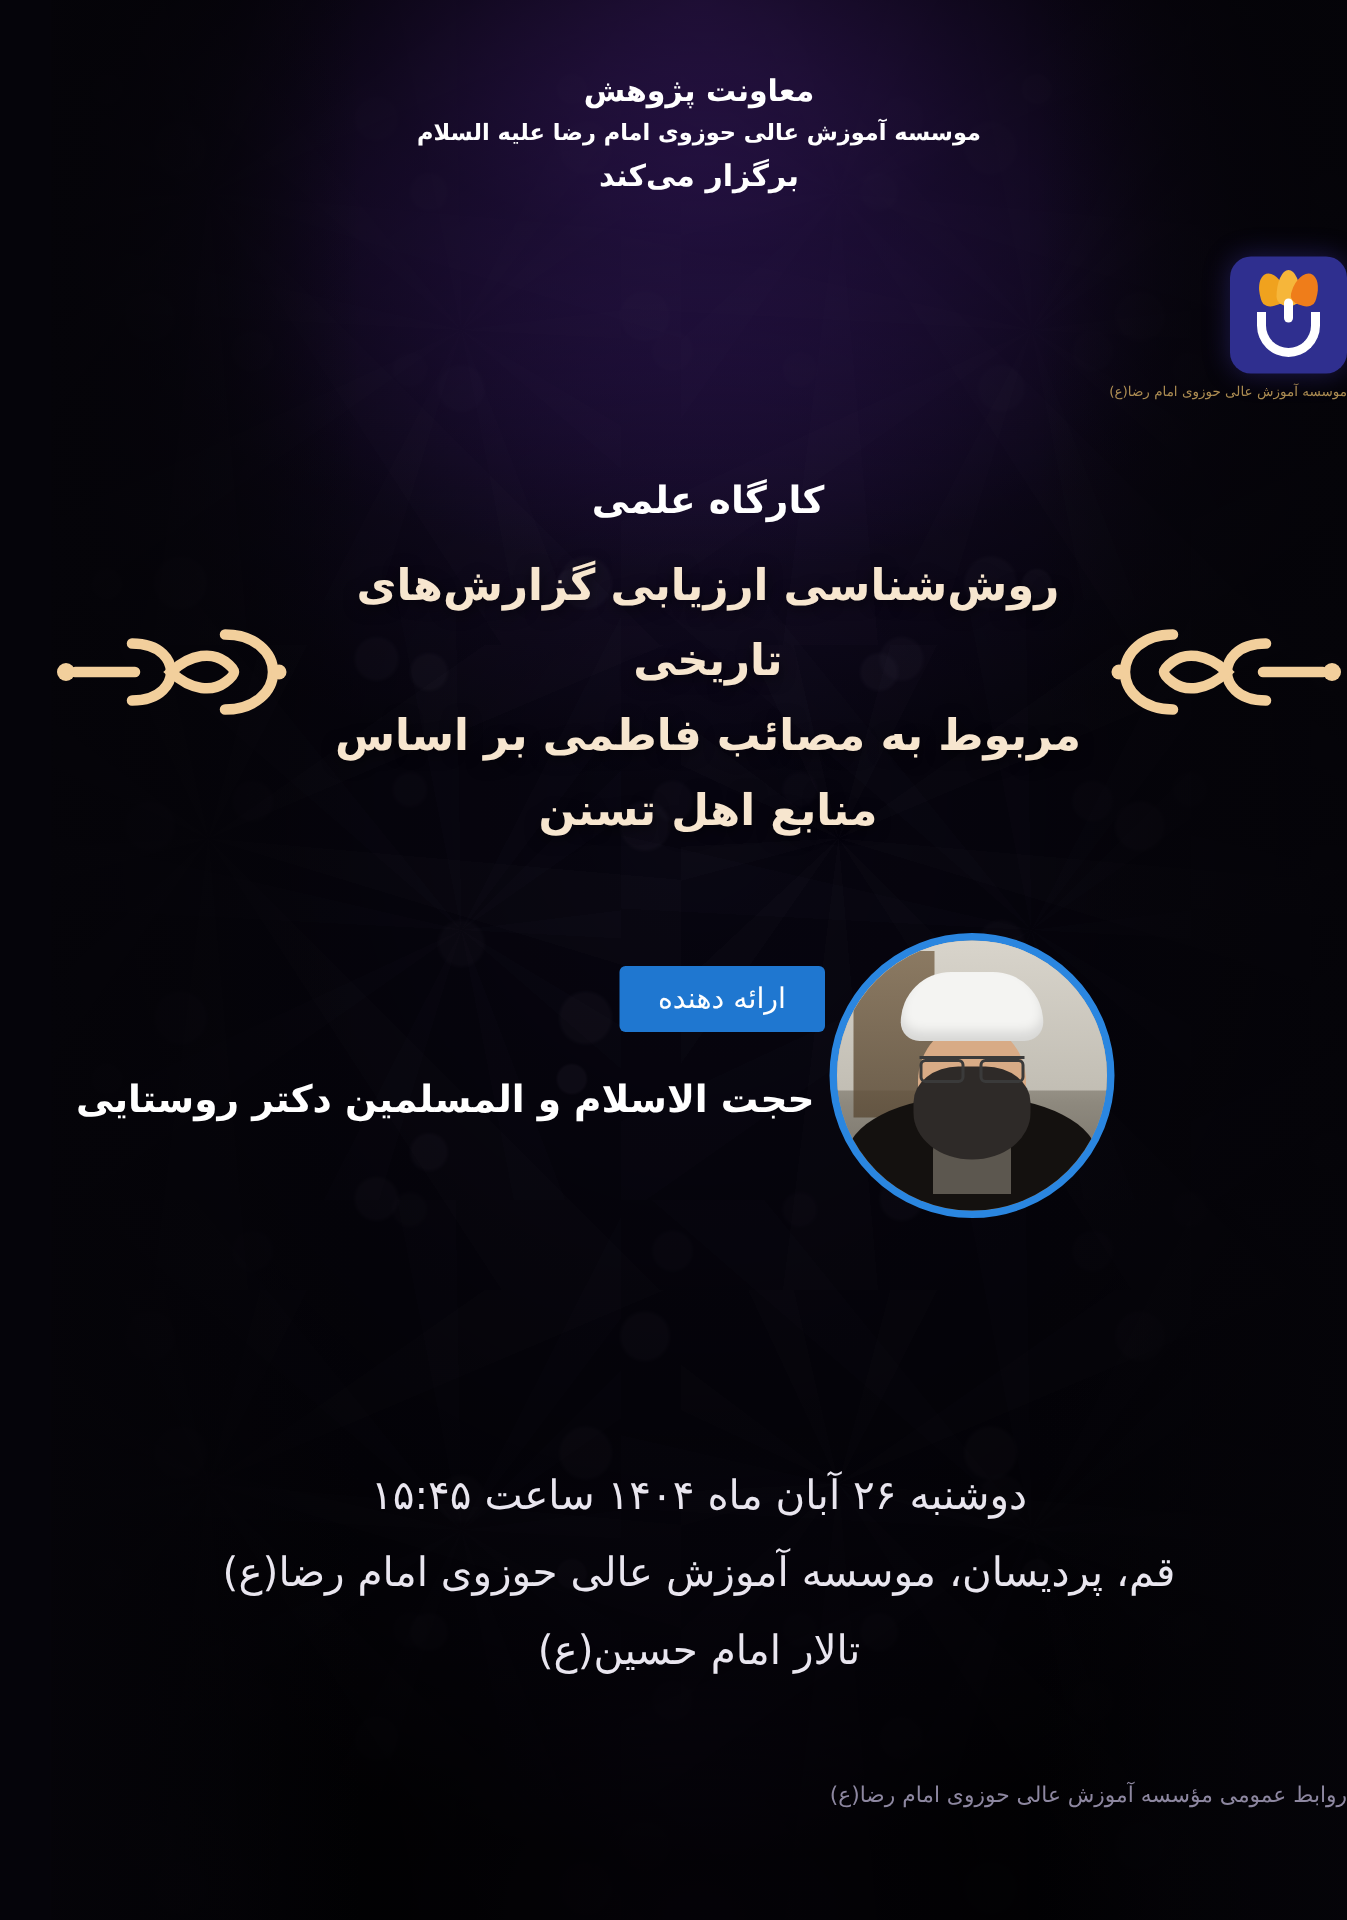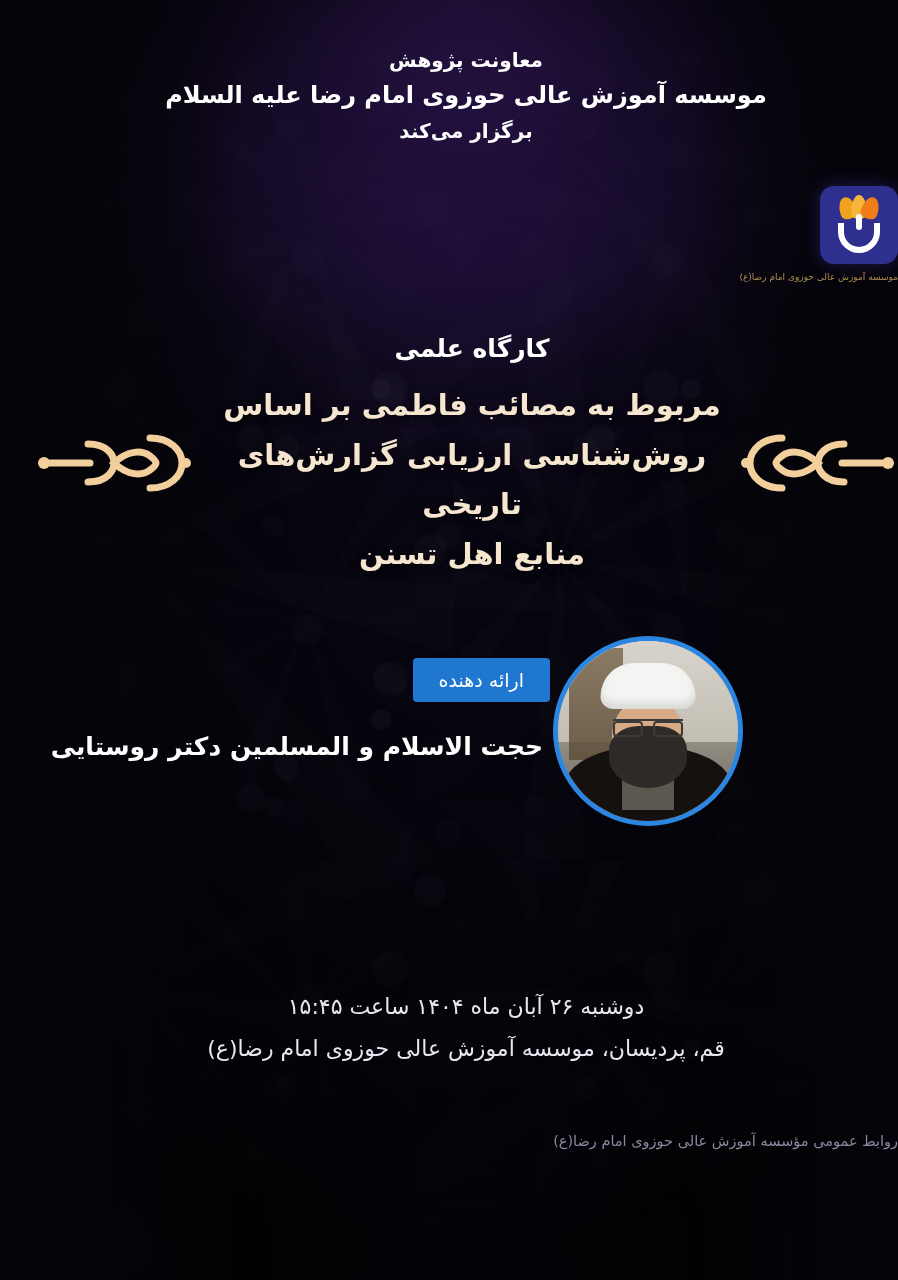--- a/index.html
+++ b/index.html
@@ -89,21 +89,21 @@
   .header-block {
     padding-top: 44px;
     line-height: 1.62;
   }
   .header-line {
     font-size: 20px;
     font-weight: bold;
     color: #ffffff;
     letter-spacing: 0.2px;
   }
-  .header-line.l2 { font-size: 24px; }
+  .header-line.l2 { font-size: 15px; }
   .header-line.l3 { font-size: 20px; }
 
   
   .logo-wrap {
     margin-top: 38px;
     display: flex;
     flex-direction: column;
     align-items: flex-start;
   }
   .logo-mark {
@@ -338,21 +338,21 @@
     white-space: nowrap;
   }
 
   
   .details {
     margin-top: 150px;
     line-height: 1.92;
     color: #e9e6ef;
   }
   .details-line {
-    font-size: 22px;
+    font-size: 27px;
   }
   .credit {
     margin-top: 62px;
     font-size: 14.5px;
     color: #8d87a0;
     text-align: right;
   }
 </style>
 </head>
 <body>
@@ -404,22 +404,22 @@
           <path d="M150 37 H110"></path>
           <path d="M112 18 C92 18, 86 30, 86 37 C86 44, 92 56, 112 56"></path>
           <path d="M86 37 C72 24, 58 24, 50 30 C42 36, 42 38, 50 44 C58 50, 72 50, 86 37 Z"></path>
           <path d="M50 12 C30 12, 18 24, 18 37 C18 50, 30 62, 50 62"></path>
         </g>
         <circle cx="14" cy="37" r="6" fill="#f2cf9c"></circle>
         <circle cx="156" cy="37" r="5" fill="#f2cf9c"></circle>
       </svg>
 
       <div class="main-title">
+        <div>روش‌شناسی ارزیابی گزارش‌های تاریخی</div>
         <div>مربوط به مصائب فاطمی بر اساس</div>
-        <div>روش‌شناسی ارزیابی گزارش‌های تاریخی</div>
         <div>منابع اهل تسنن</div>
       </div>
     </div>
 
     <div class="presenter-row">
       <div class="presenter-badge">ارائه دهنده</div>
 
       <div class="photo-frame">
         <div class="photo-inner">
           <div class="ph-wall"></div>
@@ -432,18 +432,19 @@
           <div class="ph-turban"></div>
         </div>
       </div>
 
       <div class="presenter-name">حجت الاسلام و المسلمین دکتر روستایی</div>
     </div>
 
     <div class="details">
       <div class="details-line">دوشنبه  ۲۶ آبان ماه ۱۴۰۴ ساعت ۱۵:۴۵</div>
       <div class="details-line">قم، پردیسان، موسسه آموزش عالی حوزوی امام رضا(ع)</div>
+      <div class="details-line">تالار امام حسین(ع)</div>
     </div>
 
     <div class="credit">روابط عمومی مؤسسه آموزش عالی حوزوی امام رضا(ع)</div>
 
   </div>
 </div>
 
 </body></html>

